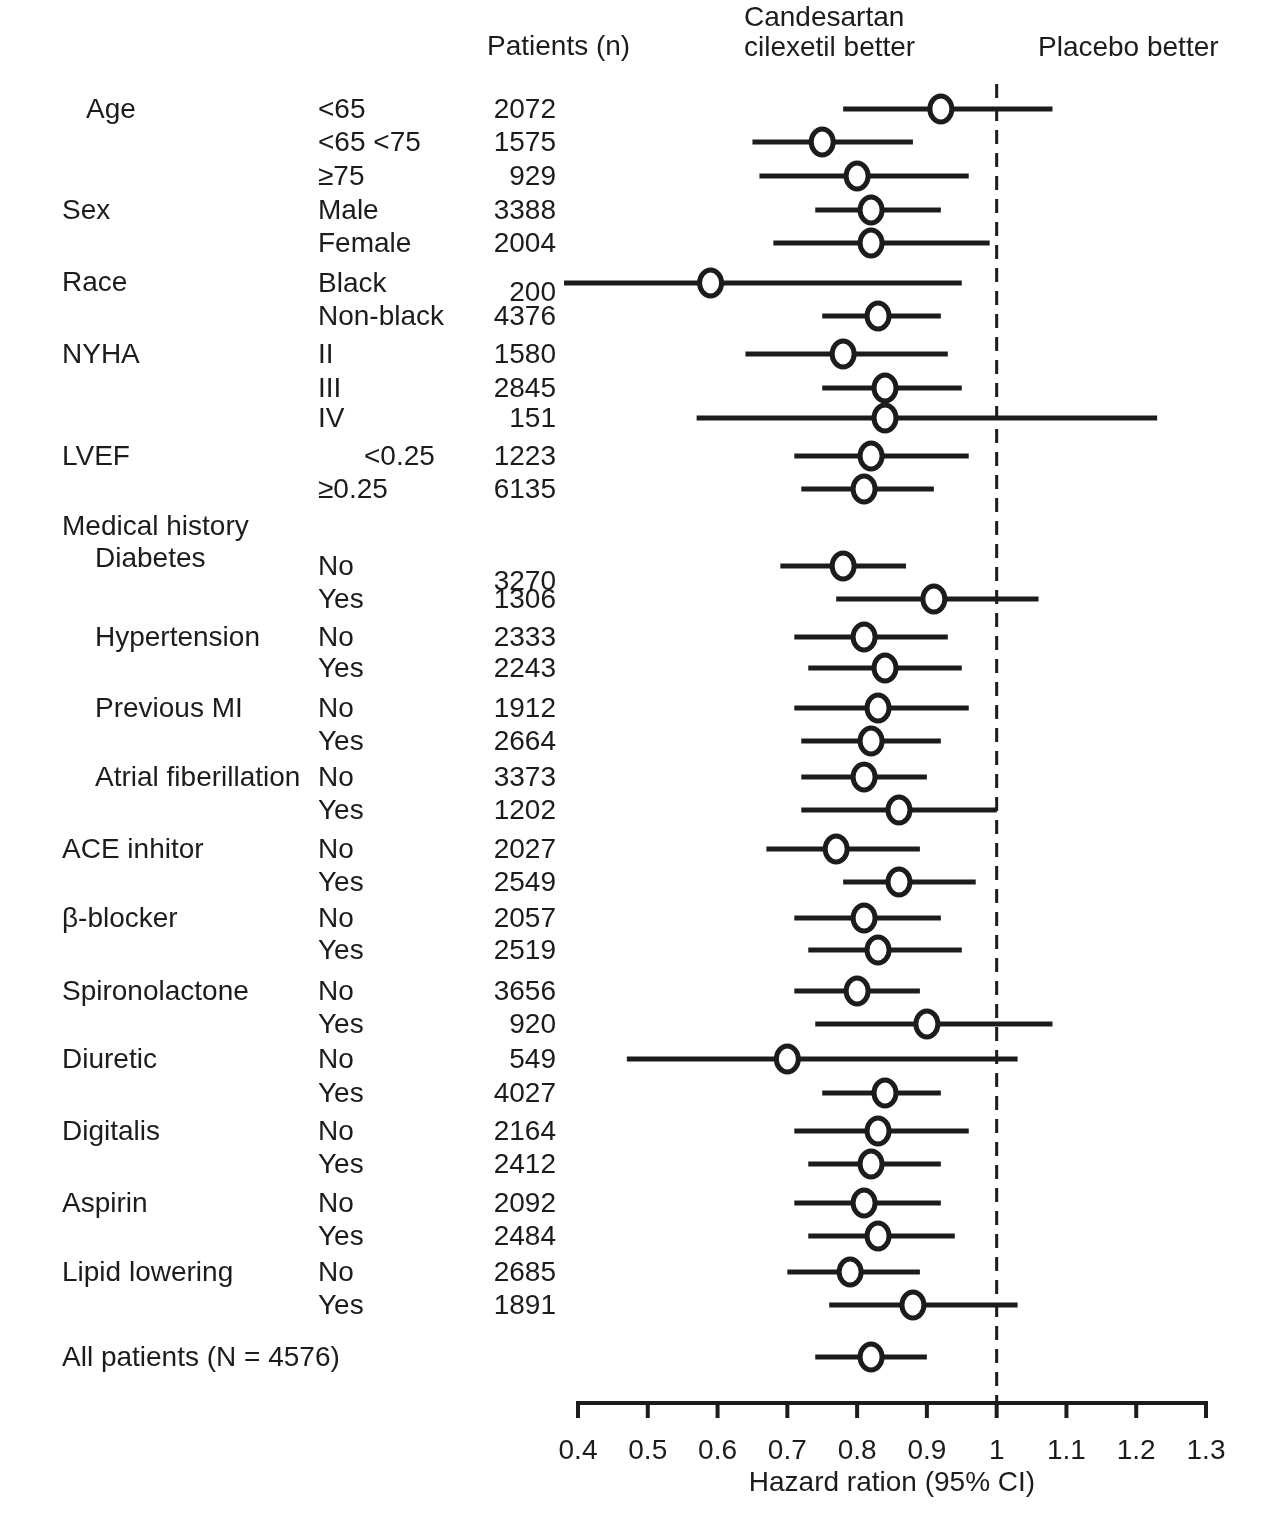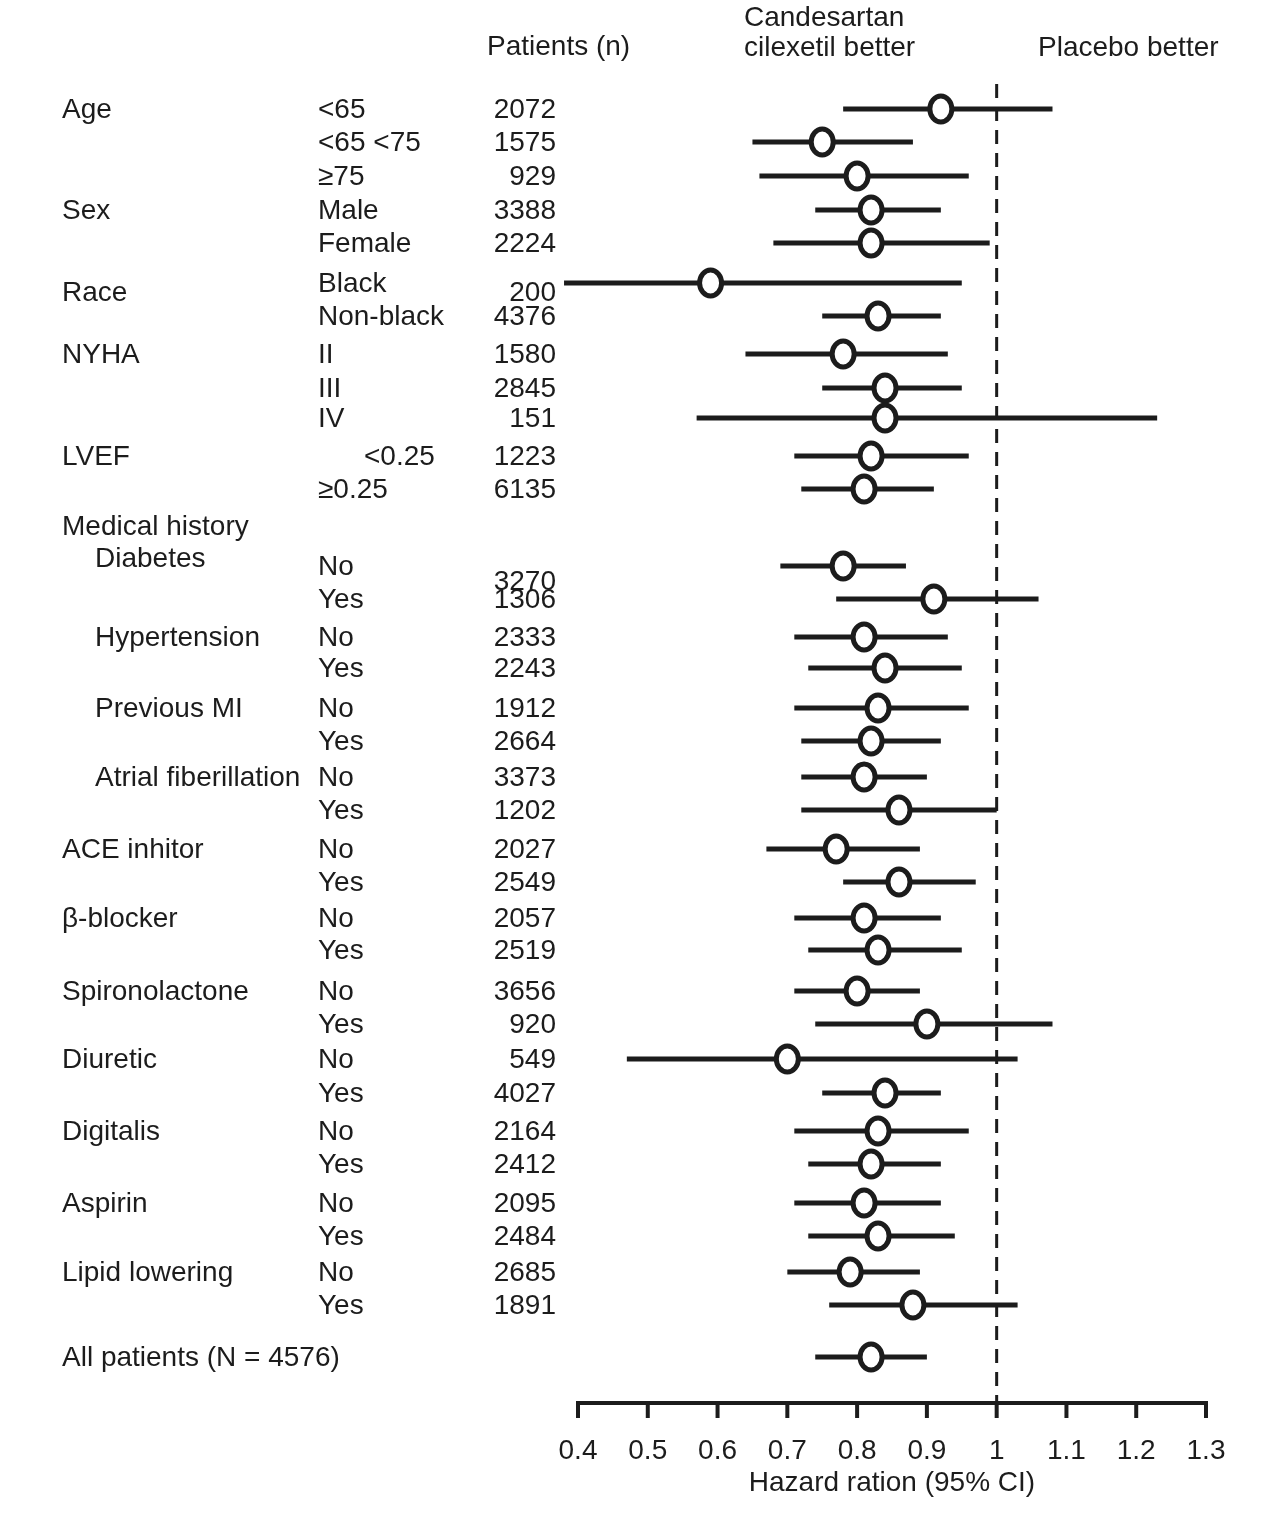--- a/index.html
+++ b/index.html
@@ -33,33 +33,33 @@
   <div class="abs hdr-patients">Patients (n)</div>
 
   <div class="abs hdr-cand">
     <div>Candesartan</div>
     <div>cilexetil better</div>
   </div>
 
   <div class="abs hdr-placebo">Placebo better</div>
 
   <div id="rows-layer">
-      <div class="row-text glabel" style="top: 93px;">Age</div>
+      <div class="row-text glabel" style="top: 93px; margin-left: 24px;">Age</div>
       <div class="row-text slabel" style="top: 93px;">&lt;65</div>
       <div class="row-text nval" style="top: 93px;">2072</div>
       <div class="row-text slabel" style="top: 126px;">&lt;65 &lt;75</div>
       <div class="row-text nval" style="top: 126px;">1575</div>
       <div class="row-text slabel" style="top: 160px; text-align: right;">≥75</div>
       <div class="row-text nval" style="top: 160px;">929</div>
       <div class="row-text glabel" style="top: 194px;">Sex</div>
       <div class="row-text slabel" style="top: 194px;">Male</div>
       <div class="row-text nval" style="top: 194px;">3388</div>
       <div class="row-text slabel" style="top: 227px;">Female</div>
-      <div class="row-text nval" style="top: 227px;">2224</div>
-      <div class="row-text glabel" style="top: 276px;">Race</div>
+      <div class="row-text nval" style="top: 227px;">2004</div>
+      <div class="row-text glabel" style="top: 266px;">Race</div>
       <div class="row-text slabel" style="top: 267px;">Black</div>
       <div class="row-text nval" style="top: 276px;">200</div>
       <div class="row-text slabel" style="top: 300px;">Non-black</div>
       <div class="row-text nval" style="top: 300px;">4376</div>
       <div class="row-text glabel" style="top: 338px;">NYHA</div>
       <div class="row-text slabel" style="top: 338px;">II</div>
       <div class="row-text nval" style="top: 338px;">1580</div>
       <div class="row-text slabel" style="top: 372px;">III</div>
       <div class="row-text nval" style="top: 372px;">2845</div>
       <div class="row-text slabel" style="top: 402px;">IV</div>
@@ -110,21 +110,21 @@
       <div class="row-text nval" style="top: 1043px;">549</div>
       <div class="row-text slabel" style="top: 1077px;">Yes</div>
       <div class="row-text nval" style="top: 1077px;">4027</div>
       <div class="row-text glabel" style="top: 1115px;">Digitalis</div>
       <div class="row-text slabel" style="top: 1115px;">No</div>
       <div class="row-text nval" style="top: 1115px;">2164</div>
       <div class="row-text slabel" style="top: 1148px;">Yes</div>
       <div class="row-text nval" style="top: 1148px;">2412</div>
       <div class="row-text glabel" style="top: 1187px;">Aspirin</div>
       <div class="row-text slabel" style="top: 1187px;">No</div>
-      <div class="row-text nval" style="top: 1187px;">2095</div>
+      <div class="row-text nval" style="top: 1187px;">2092</div>
       <div class="row-text slabel" style="top: 1220px;">Yes</div>
       <div class="row-text nval" style="top: 1220px;">2484</div>
       <div class="row-text glabel" style="top: 1256px;">Lipid lowering</div>
       <div class="row-text slabel" style="top: 1256px;">No</div>
       <div class="row-text nval" style="top: 1256px;">2685</div>
       <div class="row-text slabel" style="top: 1289px;">Yes</div>
       <div class="row-text nval" style="top: 1289px;">1891</div>
       <div class="row-text glabel" style="top: 1341px;">All patients (N = 4576)</div>
     </div>
 

